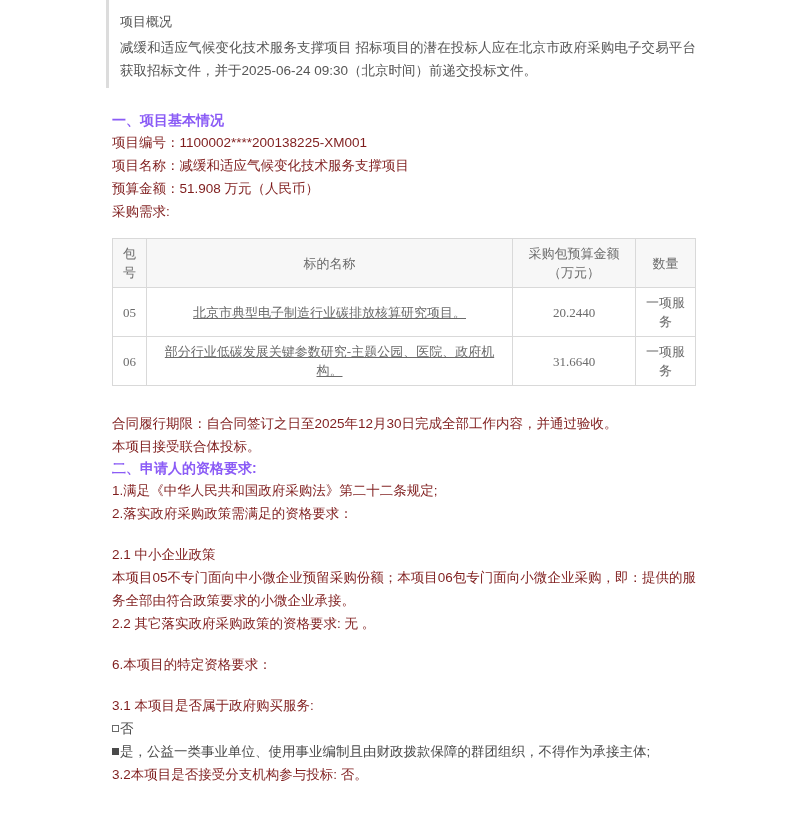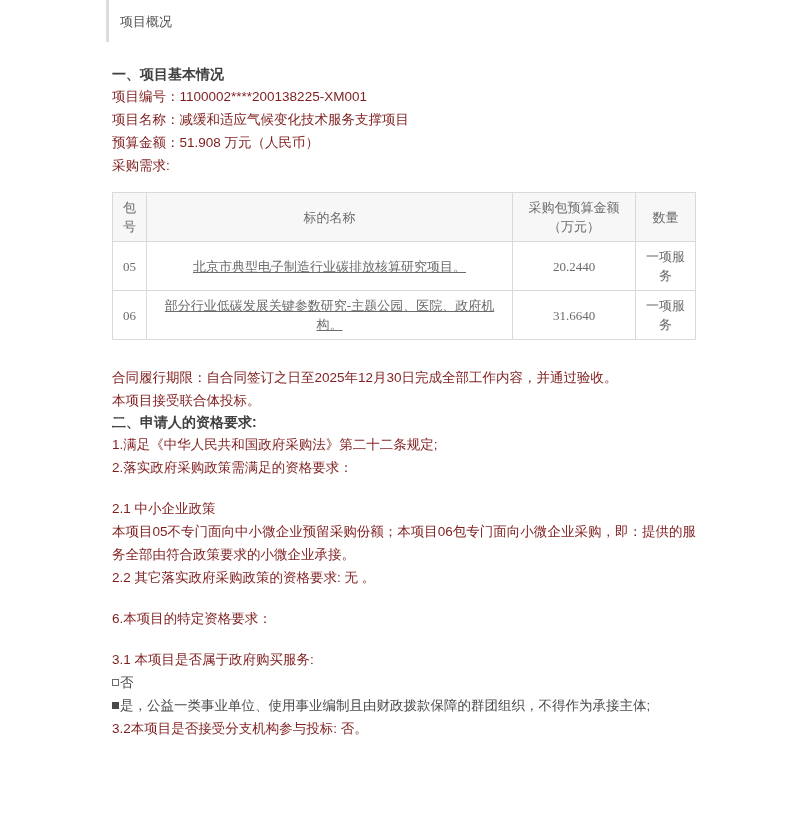--- a/index.html
+++ b/index.html
@@ -44,21 +44,21 @@
     line-height: 23px;
     color: #555555;
     margin: 0;
     text-align: justify;
   }
 
   
   .sec-heading {
     font-size: 14px;
     font-weight: bold;
-    color: #404040;
+    color: #8b5cf6;
     line-height: 21px;
     margin: 0;
     padding-left: 6px;
   }
   .kv, .para, .sub {
     font-size: 13.5px;
     line-height: 23px;
     color: #7f1d1d;
     margin: 0;
     padding-left: 6px;
@@ -118,20 +118,21 @@
   .box-filled { border: 1px solid #4a4a4a; background: #4a4a4a; }
 </style>
 </head>
 <body>
 
 <div class="page">
   <div class="content">
 
     <div class="overview">
       <p class="overview-title">项目概况</p>
+      <p class="overview-body">减缓和适应气候变化技术服务支撑项目 招标项目的潜在投标人应在北京市政府采购电子交易平台获取招标文件，并于2025-06-24 09:30（北京时间）前递交投标文件。</p>
     </div>
 
     <div class="gap-22"></div>
 
     <p class="sec-heading">一、项目基本情况</p>
     <p class="kv"><span>项目编号：</span><span>1100002****200138225-XM001</span></p>
     <p class="kv"><span>项目名称：</span><span>减缓和适应气候变化技术服务支撑项目</span></p>
     <p class="kv"><span>预算金额：</span><span>51.908 万元（人民币）</span></p>
     <p class="kv">采购需求:</p>
 

